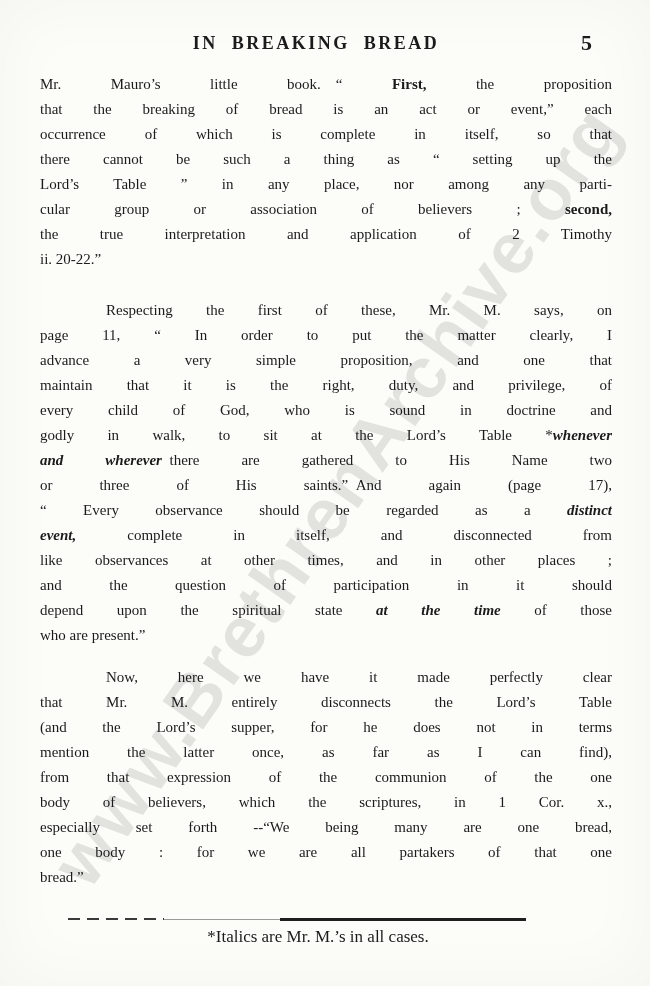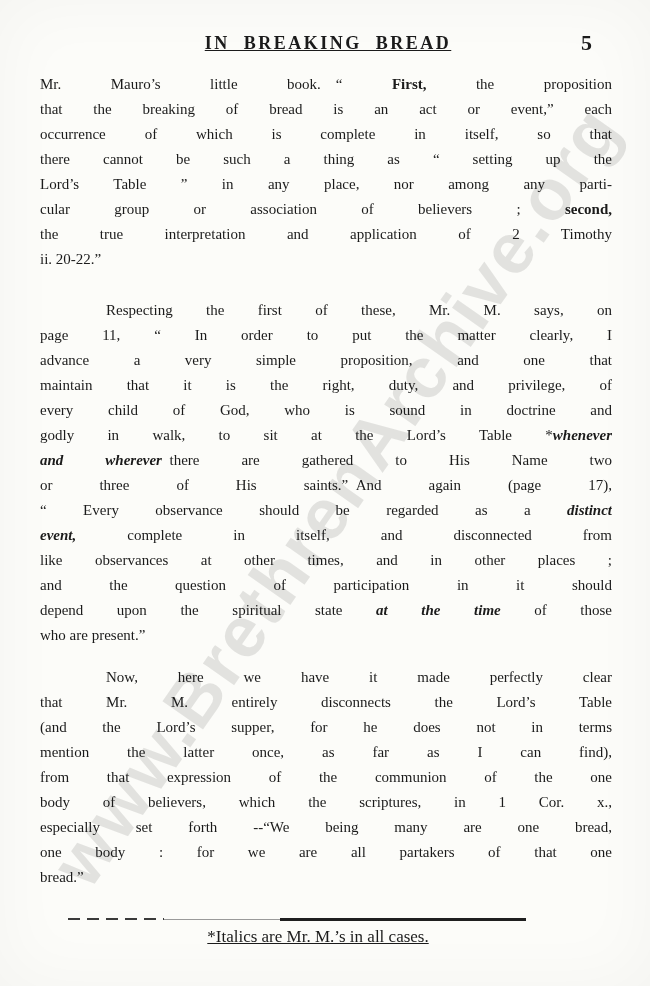--- a/index.html
+++ b/index.html
@@ -27,28 +27,27 @@
     font-weight: bold;
     font-size: 72px;
     letter-spacing: 2px;
     color: rgba(0, 0, 0, 0.10);
     white-space: nowrap;
     user-select: none;
   }
   .header-title {
     position: absolute;
     top: 33px;
-    left: 328px;
+    left: 316px;
     transform: translateX(-50%);
     font-size: 18px;
     font-weight: bold;
     letter-spacing: 2.5px;
     word-spacing: 7px;
     white-space: nowrap;
-    text-decoration: underline;
   }
   .page-number {
     position: absolute;
     top: 30px;
     right: 58px;
     font-size: 22px;
     font-weight: bold;
   }
   .page-body {
     position: absolute;
@@ -89,21 +88,20 @@
     position: absolute; left: 212px; top: 1px; width: 246px; height: 2.5px;
     background: #1f1f1f;
   }
   .footnote {
     position: absolute;
     top: 927px;
     left: 318px;
     transform: translateX(-50%);
     font-size: 17px;
     white-space: nowrap;
-    text-decoration: underline;
   }
 </style>
 </head>
 <body>
 
 <div class="sheet">
 
   <div class="watermark">www.BrethrenArchive.org</div>
 
   <div class="header-title">IN BREAKING BREAD</div>

